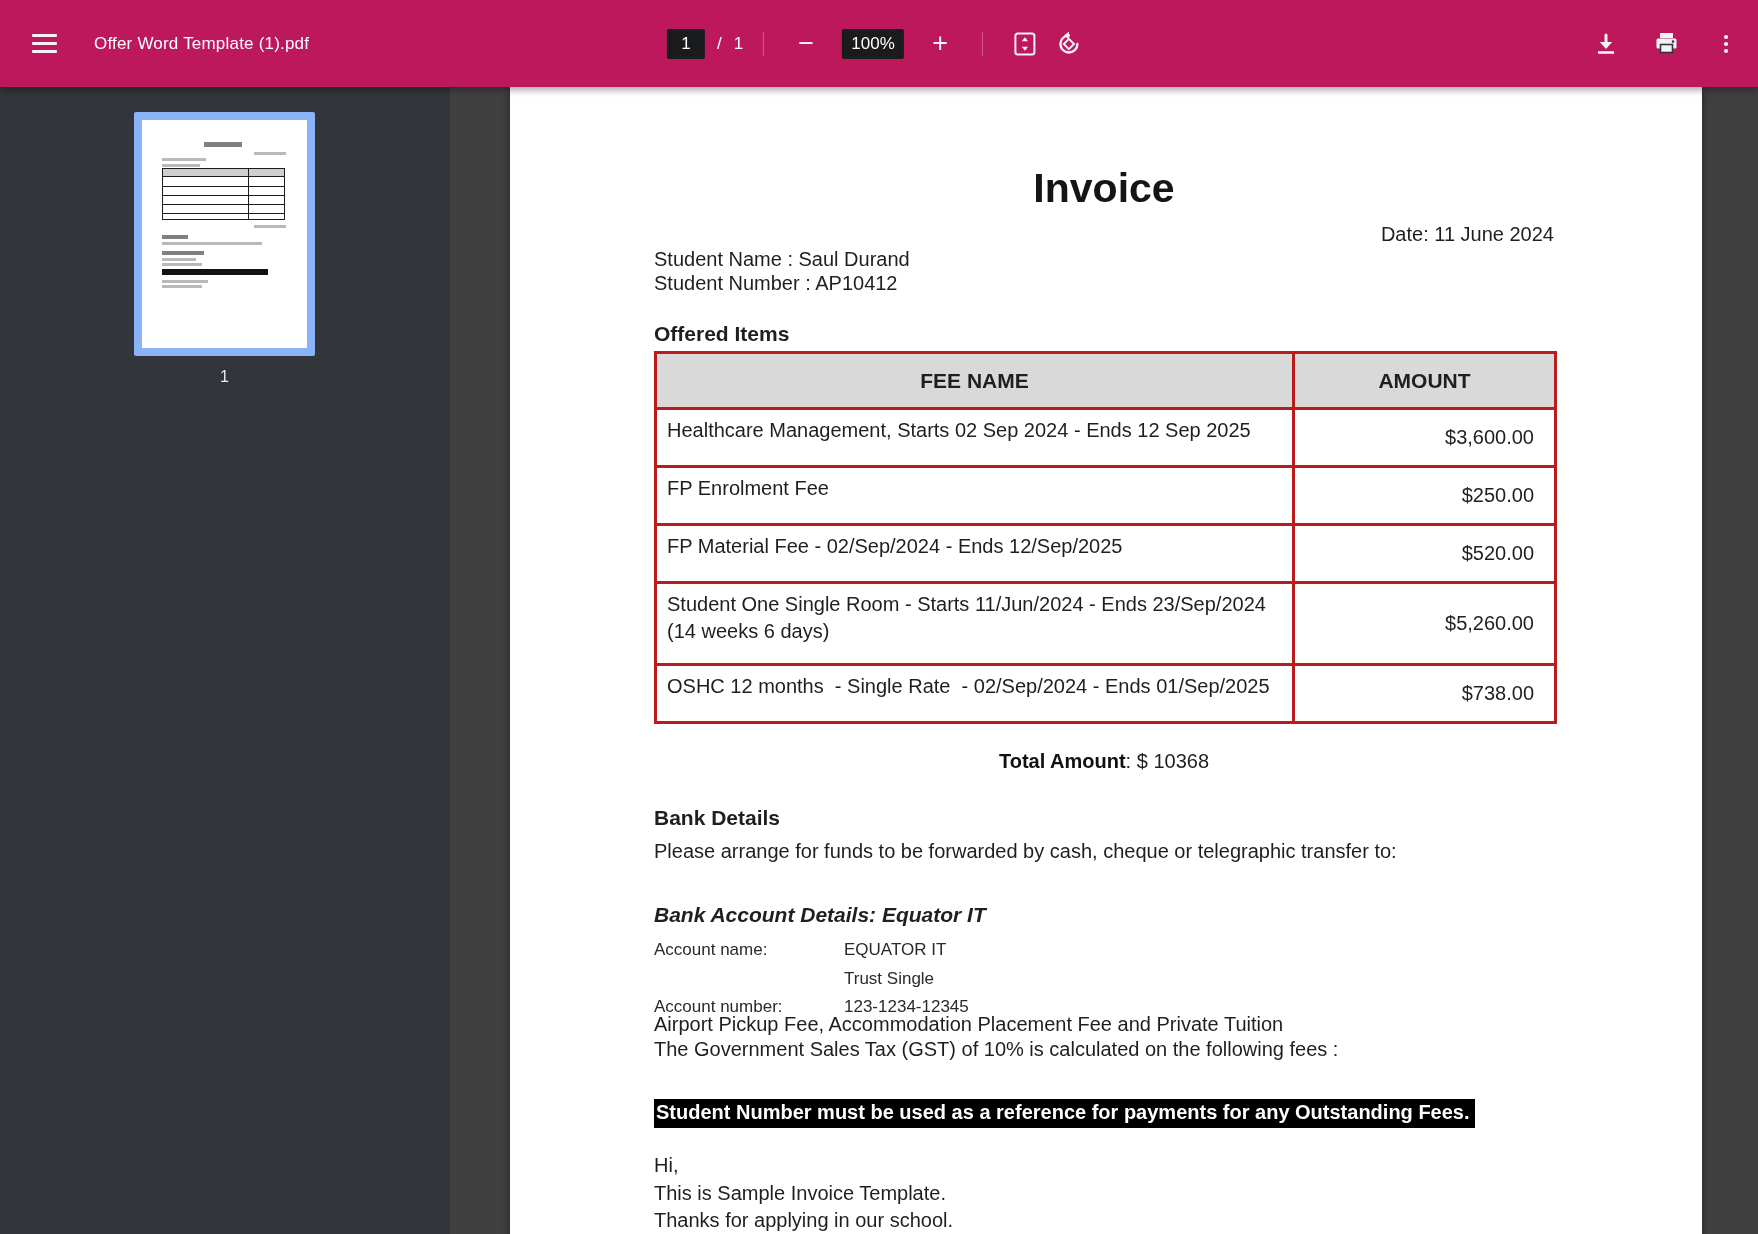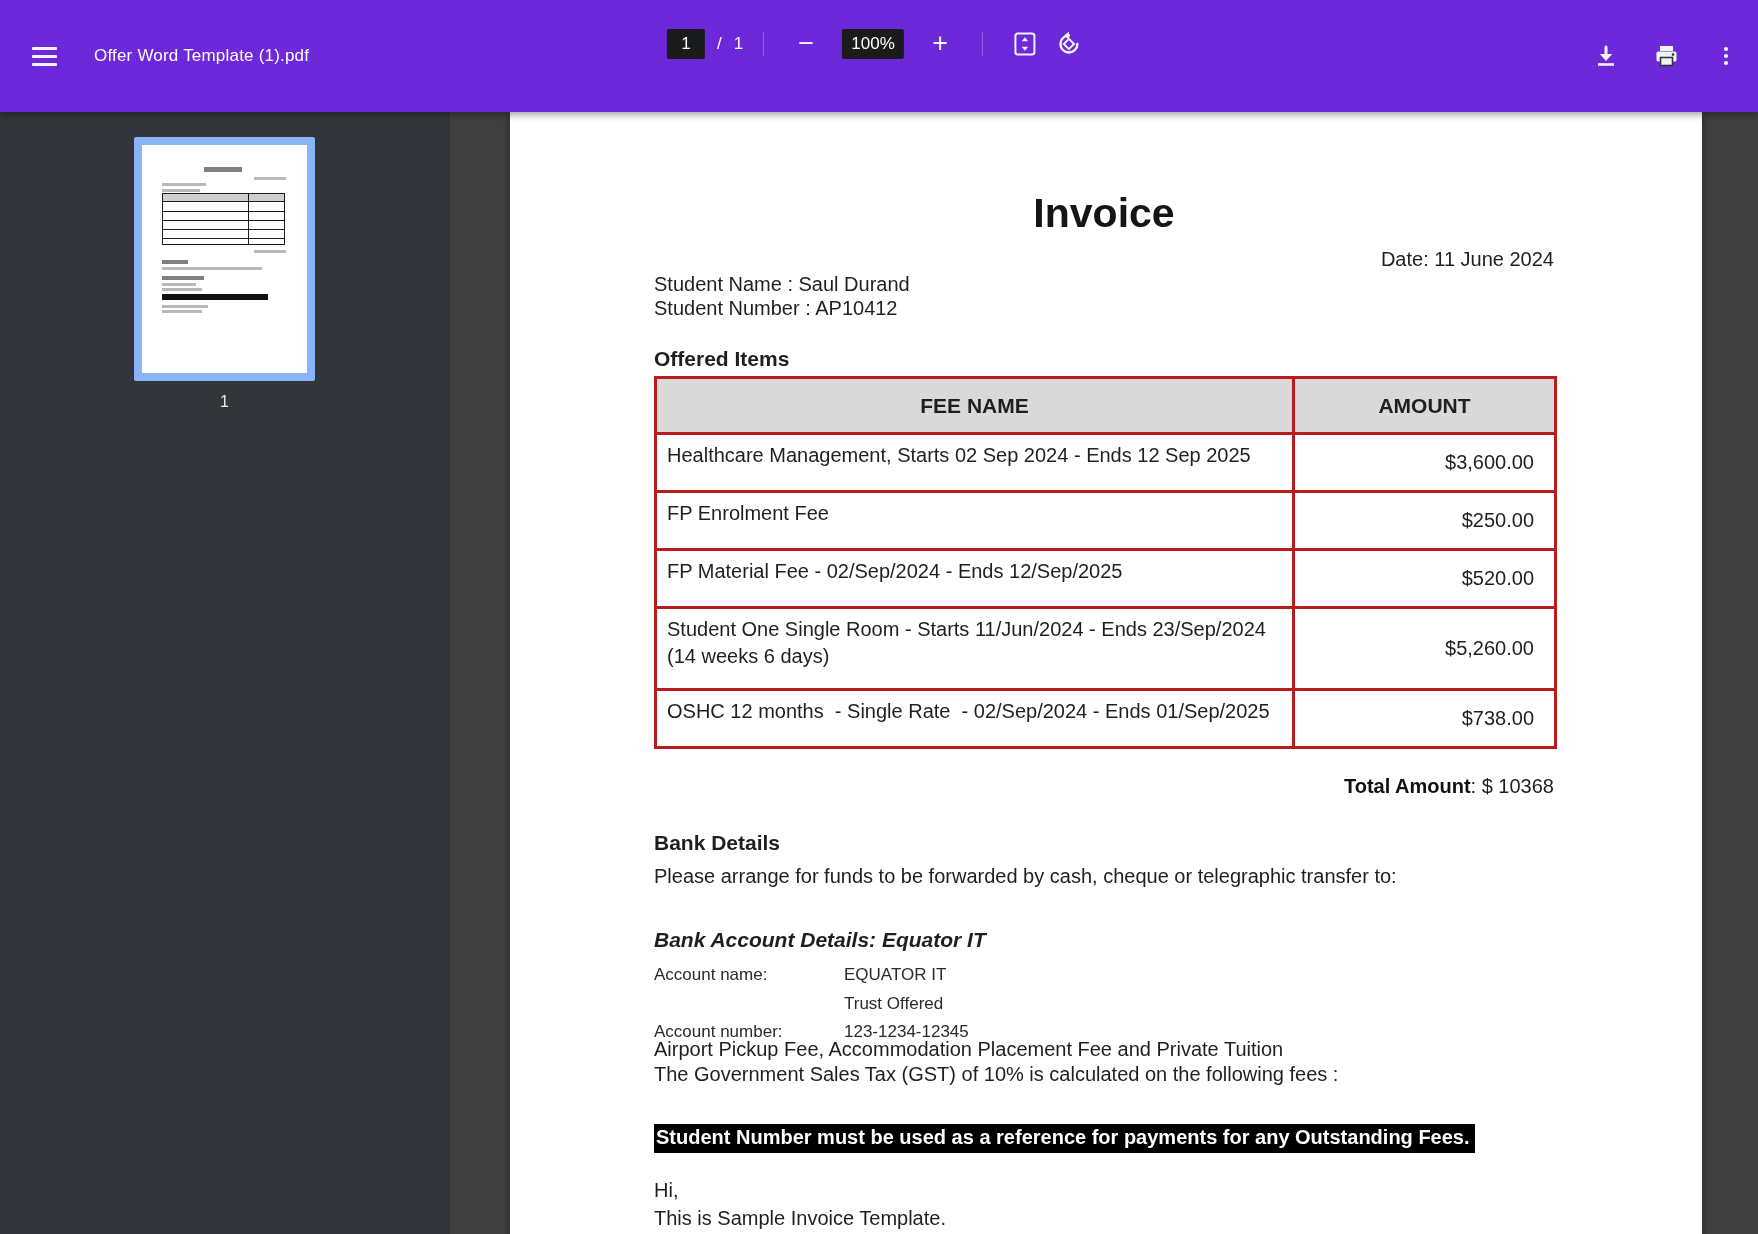--- a/index.html
+++ b/index.html
@@ -1,20 +1,20 @@
 <!DOCTYPE html>
 <html><head>
 <meta charset="utf-8">
 <style>
   * { margin:0; padding:0; box-sizing:border-box; }
   html,body { width:1758px; height:1234px; overflow:hidden; background:#525659;
               font-family:"Liberation Sans", sans-serif; }
 
   
-  .toolbar { position:relative; z-index:5; height:112px; background:#6d28d9;
+  .toolbar { position:relative; z-index:5; height:87px; background:#be185d;
              display:flex; align-items:center; color:#f1f3f4;
              box-shadow:0 3px 7px rgba(0,0,0,.35);justify-content:space-between; }
   .tb-left { display:flex; align-items:center; gap:28px; padding-left:22px; }
   .icon-btn { width:44px; height:44px; border:none; background:transparent; color:#f1f3f4;
               display:flex; align-items:center; justify-content:center; cursor:pointer;
               border-radius:50%; }
   .menu-bars { display:flex; flex-direction:column; gap:5px; }
   .menu-bars span { display:block; width:25px; height:3px; background:#f1f3f4; border-radius:1px; }
   .doc-title { font-size:17px; color:#ffffff; letter-spacing:.2px; }
 
@@ -68,21 +68,21 @@
   table.fees { position:absolute; top:264px; left:0; border-collapse:collapse; table-layout:fixed;
                width:900px; border:2px solid #000; }
   table.fees th, table.fees td { border:3px solid #b91c1c; font-size:20px; }
   table.fees th { height:56px; background:#d9d9d9; font-weight:bold; text-align:center; font-size:21px; }
   col.c-fee { width:638px; } col.c-amt { width:262px; }
   td.fee { vertical-align:top; padding:7px 10px 0 10px; white-space:pre-wrap; line-height:1.35;margin-left:22px; }
   td.amt { vertical-align:middle; text-align:right; padding-right:20px; }
   tr.r1 td { height:58px; } tr.r2 td { height:58px; } tr.r3 td { height:58px; }
   tr.r4 td { height:82px; } tr.r5 td { height:58px; }
 
-  .total-line { top:663px; width:100%; text-align:right; }
+  .total-line { top:663px; width:100%; text-align:center; }
   .total-line b { color:#111; }
   .bank-h { top:719px; font-weight:bold; font-size:21px; }
   .bank-p { top:753px; }
   .bank-acct-h { top:816px; font-weight:bold; font-size:21px;font-style:italic; }
   .acct-label { font-size:17px; color:#2a2a2a; }
   .acct-val { font-size:17px; color:#2a2a2a; left:190px; }
   .an-l { top:853px; } .an-v1 { top:853px; } .an-v2 { top:882px; }
   .ab-l { top:910px; } .ab-v { top:910px; }
   .gst { top:951px; }
   .feesline { top:926px; }
@@ -236,21 +236,21 @@
         <div class="abs total-line">
           <b>Total Amount</b><span>: $ 10368</span>
         </div>
 
         <div class="abs bank-h">Bank Details</div>
         <div class="abs bank-p">Please arrange for funds to be forwarded by cash, cheque or telegraphic transfer to:</div>
         <div class="abs bank-acct-h">Bank Account Details: Equator IT</div>
 
         <div class="abs acct-label an-l">Account name:</div>
         <div class="abs acct-val an-v1">EQUATOR IT</div>
-        <div class="abs acct-val an-v2">Trust Offered</div>
+        <div class="abs acct-val an-v2">Trust Single</div>
         <div class="abs acct-label ab-l">Account number:</div>
         <div class="abs acct-val ab-v">123-1234-12345</div>
 
         <div class="abs gst">The Government Sales Tax (GST) of 10% is calculated on the following fees :</div>
         <div class="abs feesline">Airport Pickup Fee, Accommodation Placement Fee and Private Tuition</div>
         <div class="abs hl">Student Number must be used as a reference for payments for any Outstanding Fees.</div>
 
         <div class="abs hi">Hi,</div>
         <div class="abs body1">This is Sample Invoice Template.</div>
         <div class="abs body2">Thanks for applying in our school.</div>

